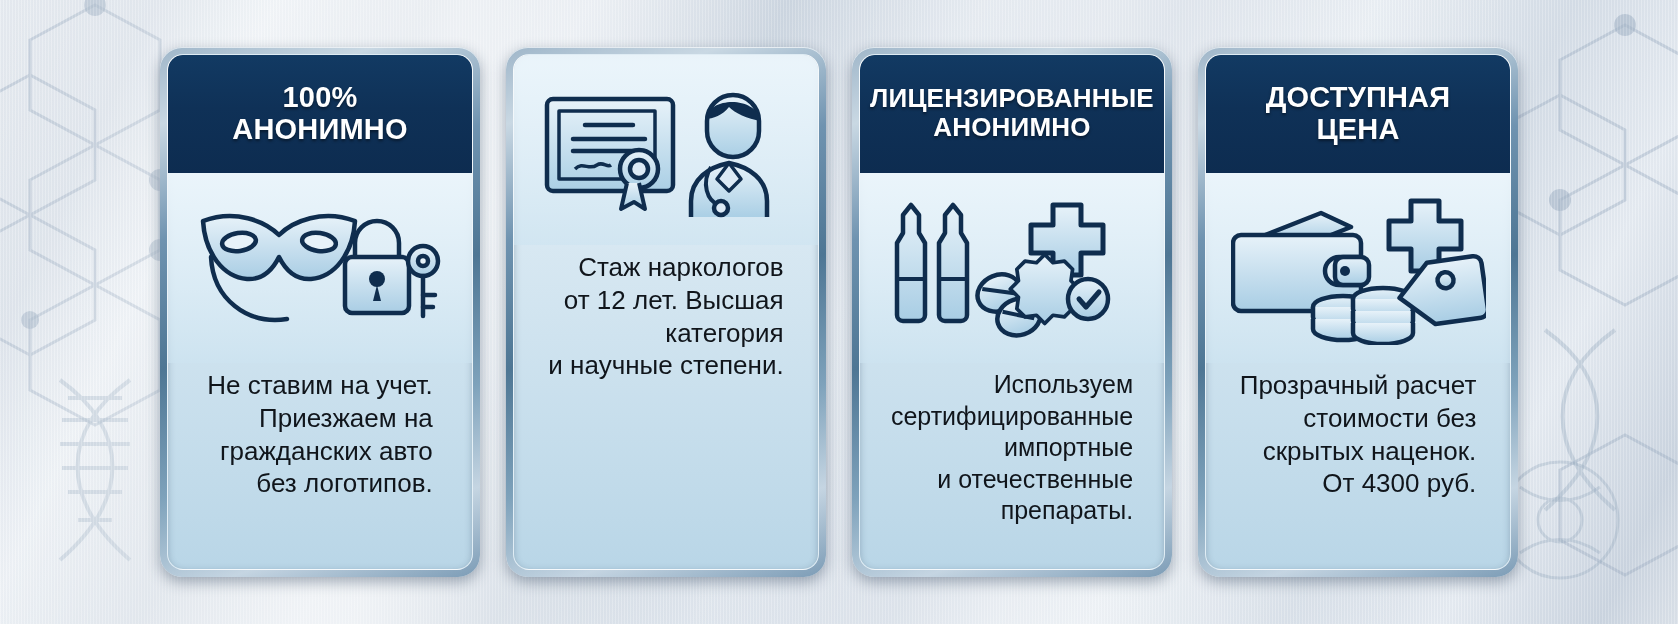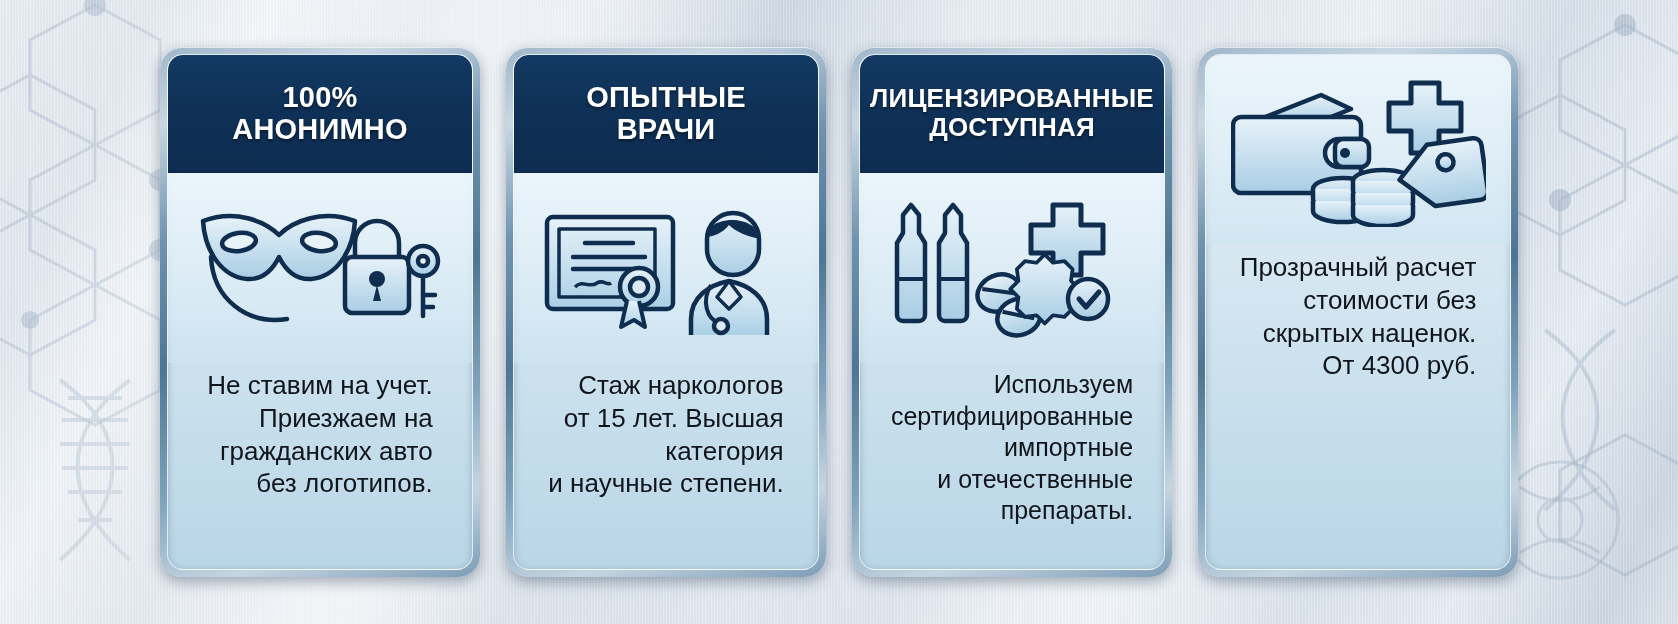--- a/index.html
+++ b/index.html
@@ -208,24 +208,20 @@
         </div>
         <div class="card-body">Не ставим на учет.
 Приезжаем на
 гражданских авто
 без логотипов.</div>
       </div>
     </div>
 
     <div class="card-outer">
       <div class="card-inner">
-        <div class="card-header">
-          <div class="htxt">ОПЫТНЫЕ
-ВРАЧИ</div>
-        </div>
         <div class="card-icons">
           <svg width="250" height="150" viewBox="0 0 250 150">
             <defs>
               <linearGradient id="g2" x1="0" y1="0" x2="0" y2="1">
                 <stop offset="0%" stop-color="#e7f2f9"></stop>
                   <stop offset="100%" stop-color="#aacfe5"></stop>
               </linearGradient>
             </defs>
             <g fill="url(#g2)" stroke="#0f2d4e" stroke-width="4.5" stroke-linejoin="round">
               <rect x="6" y="22" width="126" height="92" rx="6"></rect>
@@ -240,31 +236,31 @@
               <path d="M166 44 a26 26 0 0 1 52 0 v10 a26 26 0 0 1 -52 0 z"></path>
               <path d="M164 42 c 4 -22, 50 -24, 56 2 c -14 -2, -26 -8, -32 -14 c -6 8, -16 12, -24 12 z" fill="#0f2d4e" stroke="none"></path>
               <path d="M150 140 v-16 c 0 -22, 18 -34, 38 -38 c 20 4, 38 16, 38 38 v16" fill="url(#g2)"></path>
               <path d="M188 86 l-12 16 12 12 12 -12 z" fill="#dceaf5" stroke-width="3.5"></path>
               <path d="M170 90 c -10 16, -4 34, 8 38" fill="none" stroke-width="4"></path>
               <circle cx="180" cy="131" r="7" fill="#dceaf5"></circle>
             </g>
           </svg>
         </div>
         <div class="card-body">Стаж наркологов
-от 15 лет. Высшая
+от 12 лет. Высшая
 категория
 и научные степени.</div>
       </div>
     </div>
 
     <div class="card-outer">
       <div class="card-inner">
         <div class="card-header small">
           <div class="htxt">ЛИЦЕНЗИРОВАННЫЕ
-ДОСТУПНАЯ</div>
+АНОНИМНО</div>
         </div>
         <div class="card-icons">
           <svg width="255" height="150" viewBox="0 0 255 150">
             <defs>
               <linearGradient id="g3" x1="0" y1="0" x2="0" y2="1">
                 <stop offset="0%" stop-color="#e7f2f9"></stop>
                   <stop offset="100%" stop-color="#a8cde4"></stop>
               </linearGradient>
             </defs>
             <g fill="url(#g3)" stroke="#0f2d4e" stroke-width="4.5" stroke-linejoin="round">
@@ -292,20 +288,24 @@
         <div class="card-body tight">Используем
 сертифицированные
 импортные
 и отечественные
 препараты.</div>
       </div>
     </div>
 
     <div class="card-outer">
       <div class="card-inner">
+        <div class="card-header">
+          <div class="htxt">ДОСТУПНАЯ
+ЦЕНА</div>
+        </div>
         <div class="card-icons">
           <svg width="255" height="150" viewBox="0 0 255 150">
             <defs>
               <linearGradient id="g4" x1="0" y1="0" x2="0" y2="1">
                 <stop offset="0%" stop-color="#e7f2f9"></stop>
                   <stop offset="100%" stop-color="#a8cde4"></stop>
               </linearGradient>
             </defs>
             <g fill="url(#g4)" stroke="#0f2d4e" stroke-width="4.5" stroke-linejoin="round">
               <path d="M24 44 l66 -26 30 14 -40 16 z"></path>

